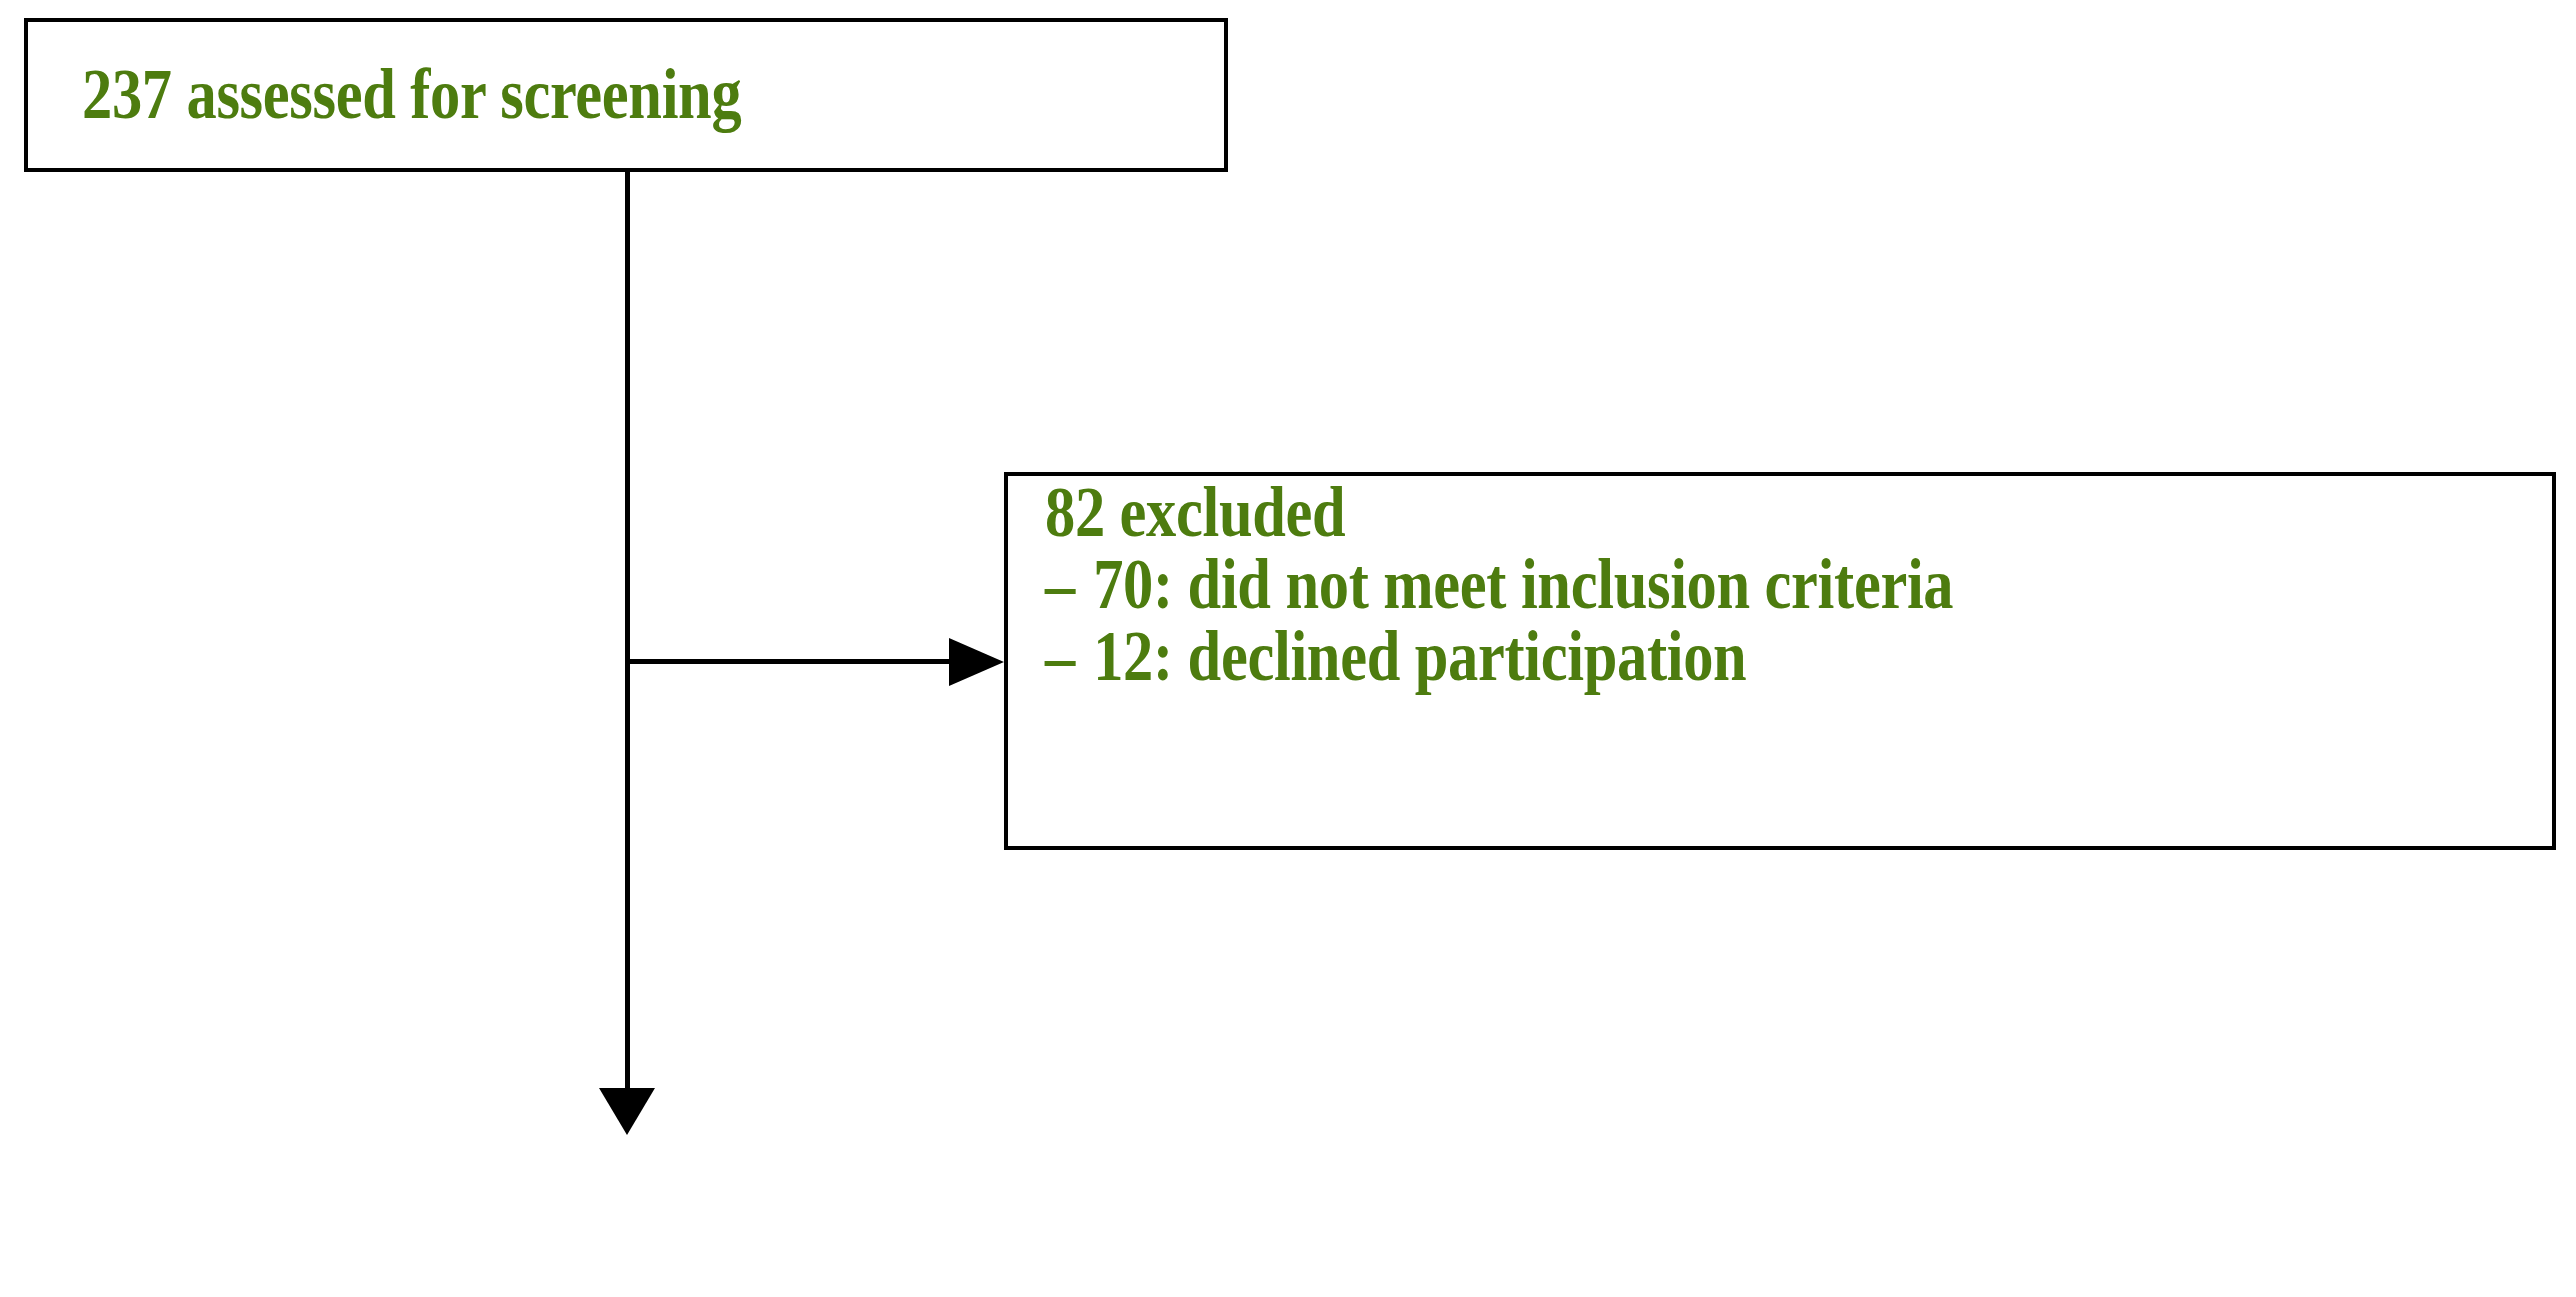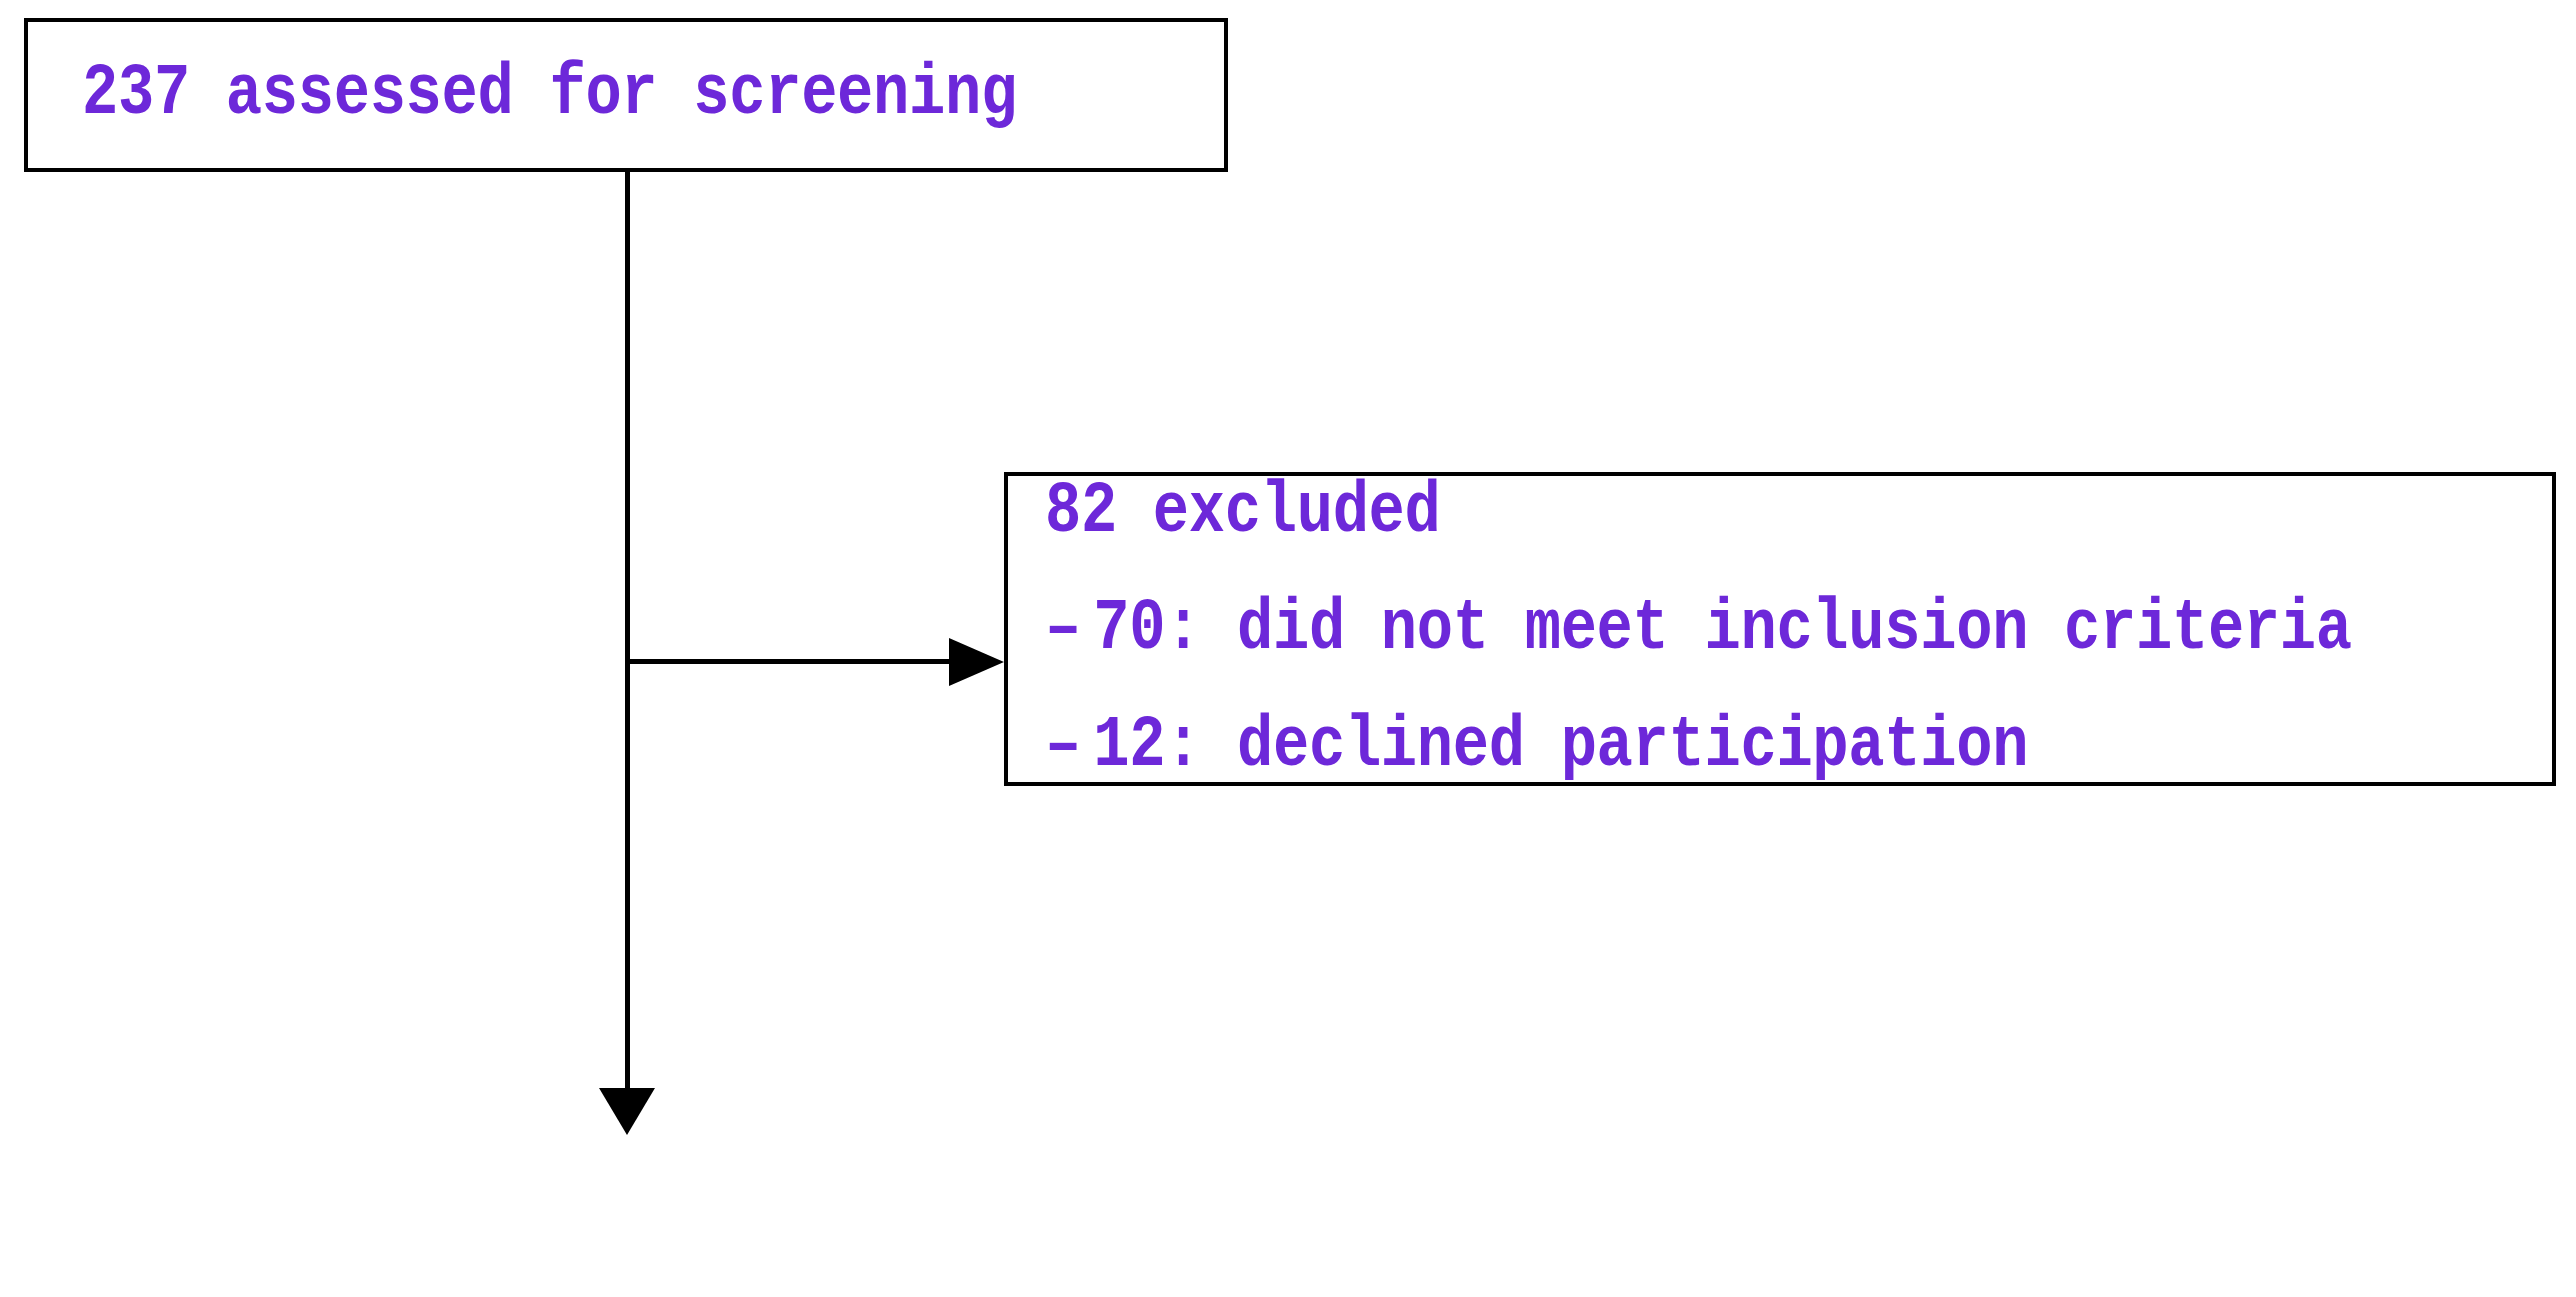--- a/index.html
+++ b/index.html
@@ -7,22 +7,22 @@
     margin: 0;
     padding: 0;
     background: #ffffff;
   }
   #canvas {
     position: relative;
     width: 2576px;
     height: 1297px;
     background: #ffffff;
     overflow: hidden;
-    font-family: Liberation Mono, monospace;
-    color: #6d28d9;
+    font-family: Liberation Serif, serif;
+    color: #4d7c0f;
   }
 
   
   .node-box {
     position: absolute;
     box-sizing: border-box;
     background: #ffffff;
     border: 4.2px solid #000000;
     display: flex;
     flex-direction: column;
@@ -46,23 +46,23 @@
     width: 1204px;
     height: 154px;
     padding-left: 54px;
   }
 
   
   #box-excluded {
     left: 1004px;
     top: 472px;
     width: 1552px;
-    height: 314px;
+    height: 378px;
     padding-left: 37px;
-    justify-content: space-between;
+    justify-content: flex-start;
   }
   #box-excluded .node-line {
     line-height: 1.0;
   }
   .reason-line {
     display: block;
   }
   .reason-dash {
     display: inline-block;
     width: 44px;

